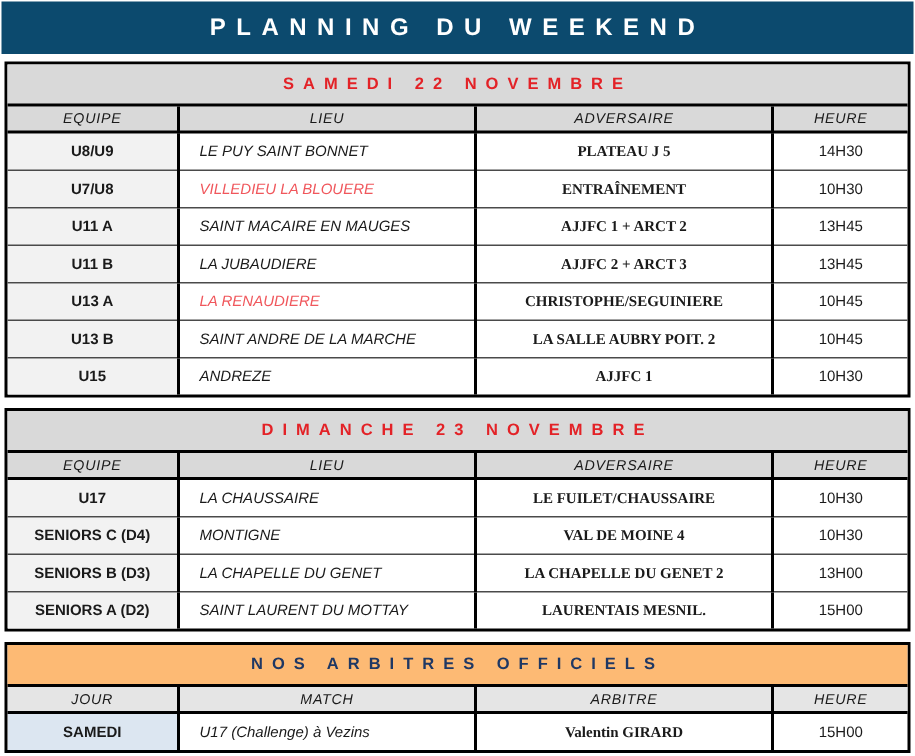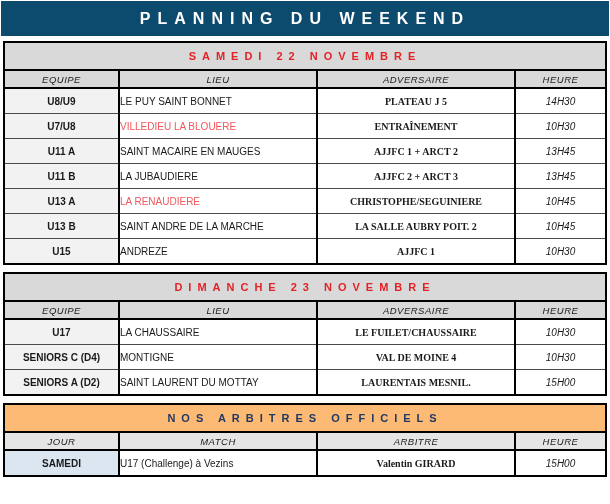--- a/index.html
+++ b/index.html
@@ -25,32 +25,32 @@
   .section.arbitres .banner{background:#fdba74;color:#1f3864;}
   table{width:100%;border-collapse:collapse;table-layout:fixed;}
   col.c-equipe{width:19%;}
   col.c-lieu{width:33%;}
   col.c-adversaire{width:33%;}
   col.c-heure{width:15%;}
   th,td{
     border-right:2px solid #000;border-top:1px solid #4a4a4a;
     padding:0 3px;overflow:hidden;white-space:nowrap;
   }
-  th:last-child,td:last-child{border-right:none;font-style:italic;}
+  th:last-child,td:last-child{border-right:none;}
   tr.hdr th{
     height:16px;background:#d9d9d9;border-top:none;
     font-style:italic;font-weight:normal;font-size:9.5px;color:#1a1a1a;
     text-align:center;letter-spacing:0.5px;
   }
   tr.hdr th{border-bottom:2px solid #000;}
   .section.arbitres tr.hdr th{background:#e5e5e5;}
   tr.row td{height:24px;font-size:10px;color:#1a1a1a;}
   td.equipe{background:#f2f2f2;font-weight:bold;text-align:center;font-size:10.5px;}
   .section.arbitres td.equipe{background:#dce6f1;}
-  td.lieu{text-align:left;padding-left:0;}
+  td.lieu{font-style:italic;text-align:left;padding-left:13px;}
   td.adversaire{font-weight:bold;text-align:center;font-family:Liberation Serif, serif;}
   td.heure{text-align:center;}
 </style>
 </head>
 <body>
 
 <div class="title-bar">PLANNING DU WEEKEND</div>
 
 <div class="section">
   <div class="banner">SAMEDI 22 NOVEMBRE</div>
@@ -136,20 +136,26 @@
       <td class="adversaire">LE FUILET/CHAUSSAIRE</td>
       <td class="heure">10H30</td>
     </tr>
     <tr class="row">
       <td class="equipe">SENIORS C (D4)</td>
       <td class="lieu">MONTIGNE</td>
       <td class="adversaire">VAL DE MOINE 4</td>
       <td class="heure">10H30</td>
     </tr>
     <tr class="row">
+      <td class="equipe">SENIORS B (D3)</td>
+      <td class="lieu">LA CHAPELLE DU GENET</td>
+      <td class="adversaire">LA CHAPELLE DU GENET 2</td>
+      <td class="heure">13H00</td>
+    </tr>
+    <tr class="row">
       <td class="equipe">SENIORS A (D2)</td>
       <td class="lieu">SAINT LAURENT DU MOTTAY</td>
       <td class="adversaire">LAURENTAIS MESNIL.</td>
       <td class="heure">15H00</td>
     </tr>
   </tbody>
     </table>
 </div>
 
 <div class="section arbitres">

